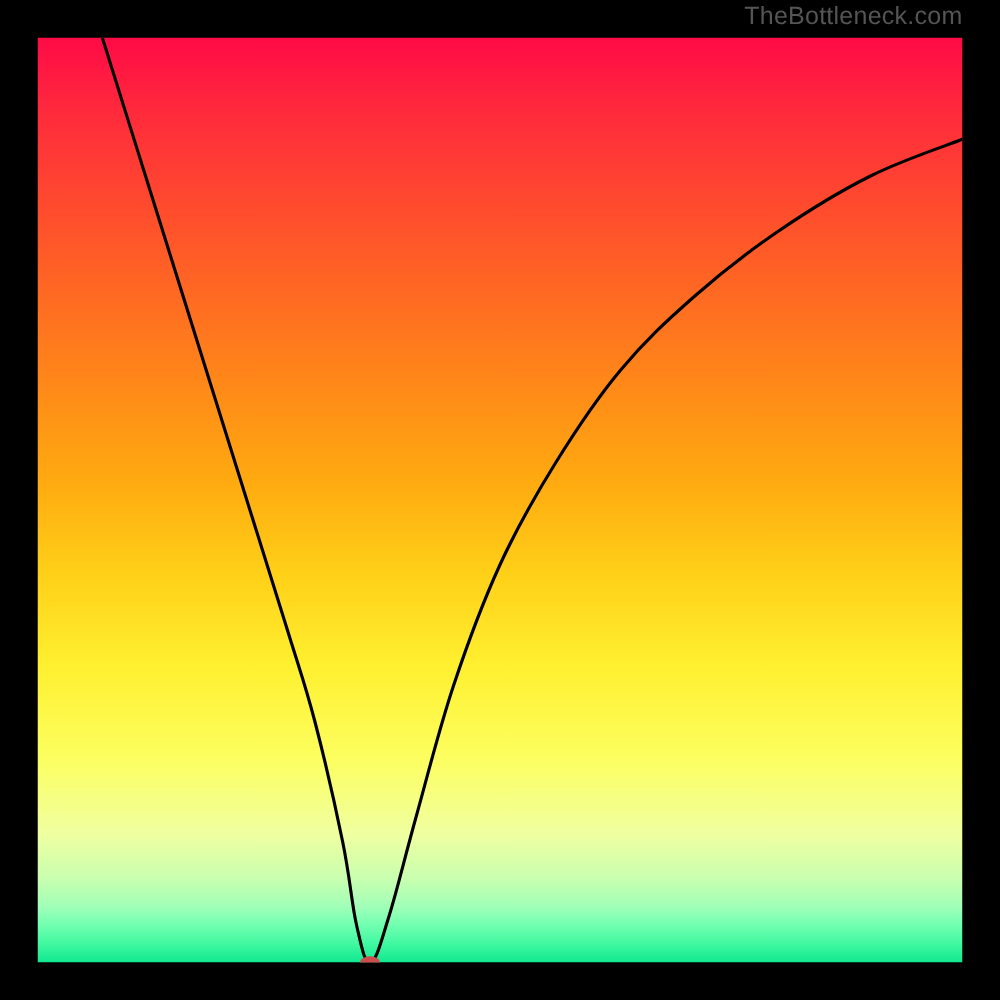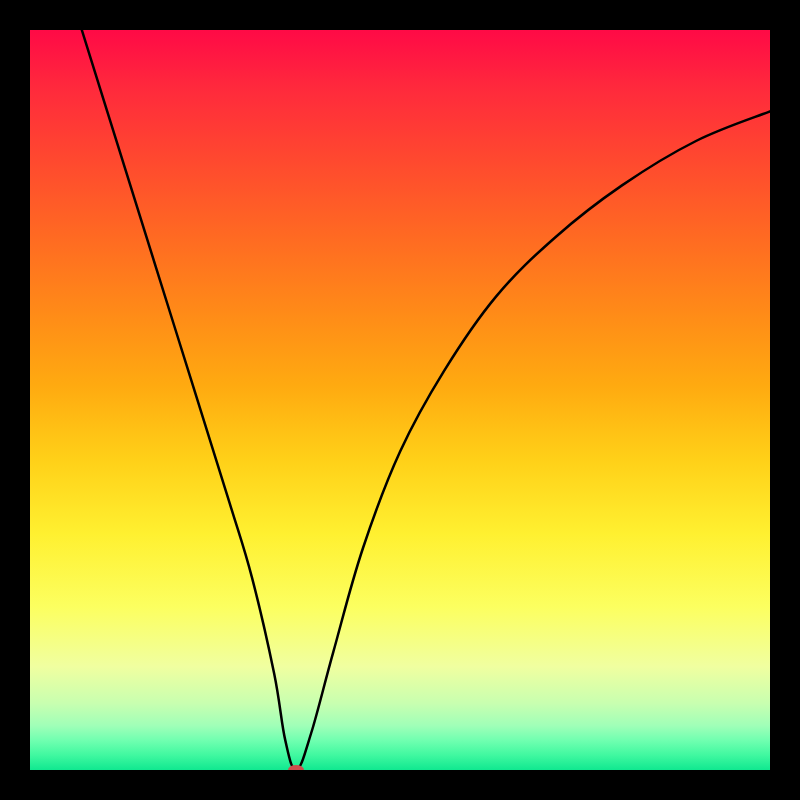--- a/index.html
+++ b/index.html
@@ -71,20 +71,21 @@
   }
   .min-dot {
     position: absolute;
     border-radius: 50% / 50%;
   }
 </style>
 </head>
 <body>
 
 <div class="frame">
+  <div class="attribution">TheBottleneck.com</div>
 
   <div class="plot">
     <div class="gradient"></div>
 
     <svg class="curve-svg" viewBox="0 0 740 740" preserveAspectRatio="none">
       <path id="curve-path" class="curve-path" d="M 51.80 0.00 C 58.46 21.31, 75.48 75.78, 88.80 118.40 C 102.12 161.02, 112.48 194.18, 125.80 236.80 C 139.12 279.42, 149.48 312.58, 162.80 355.20 C 176.12 397.82, 189.14 438.97, 199.80 473.60 C 210.46 508.23, 214.01 516.96, 222.00 547.60 C 229.99 578.24, 238.21 614.50, 244.20 643.80 C 250.19 673.10, 251.30 693.08, 255.30 710.40 C 259.30 727.72, 261.74 741.33, 266.40 740.00 C 271.06 738.67, 274.54 724.31, 281.20 703.00 C 287.86 681.69, 294.08 654.90, 303.40 621.60 C 312.72 588.30, 321.01 553.96, 333.00 518.00 C 344.99 482.04, 355.35 453.77, 370.00 421.80 C 384.65 389.83, 397.08 368.37, 414.40 340.40 C 431.72 312.43, 446.22 290.38, 466.20 266.40 C 486.18 242.42, 502.76 227.18, 525.40 207.20 C 548.04 187.22, 566.69 172.72, 592.00 155.40 C 617.31 138.08, 639.36 124.32, 666.00 111.00 C 692.64 97.68, 726.68 86.73, 740.00 81.40" style="stroke: rgb(0, 0, 0);"></path>
     </svg>
 
     <div id="min-dot" class="min-dot" style="left: 258.4px; top: 735px; width: 16px; height: 10px; background: rgb(204, 77, 77);"></div>
   </div>

